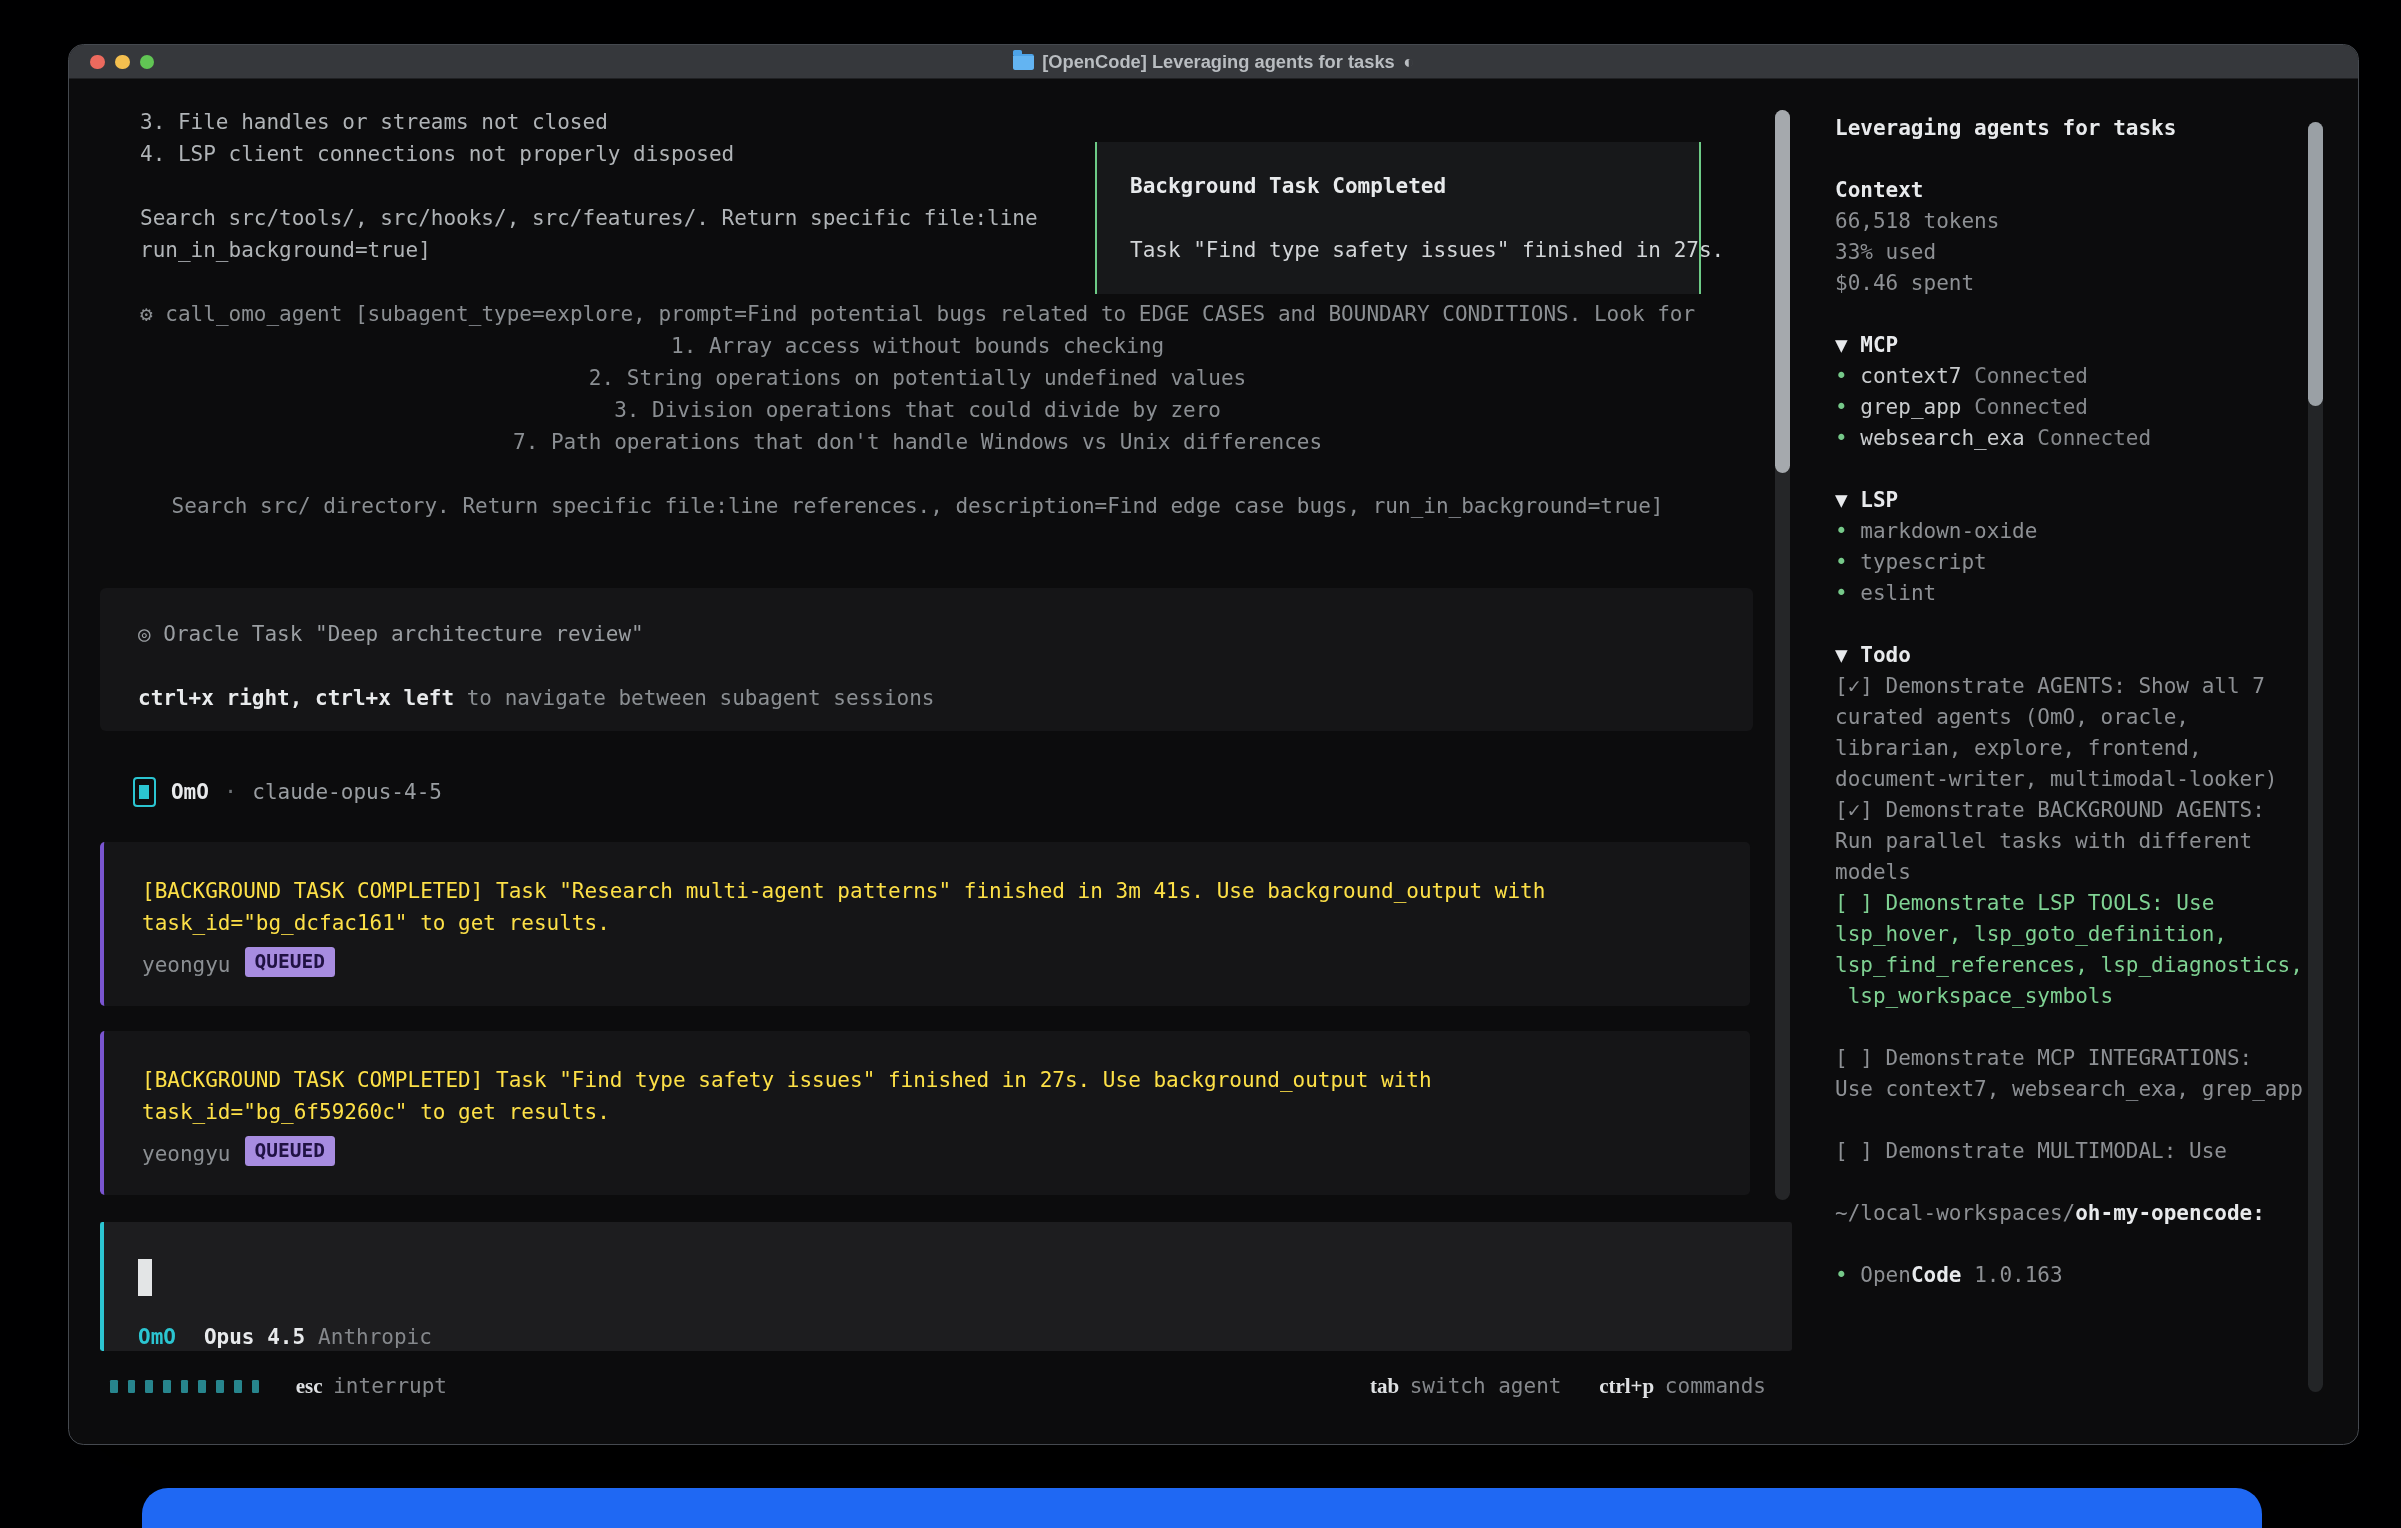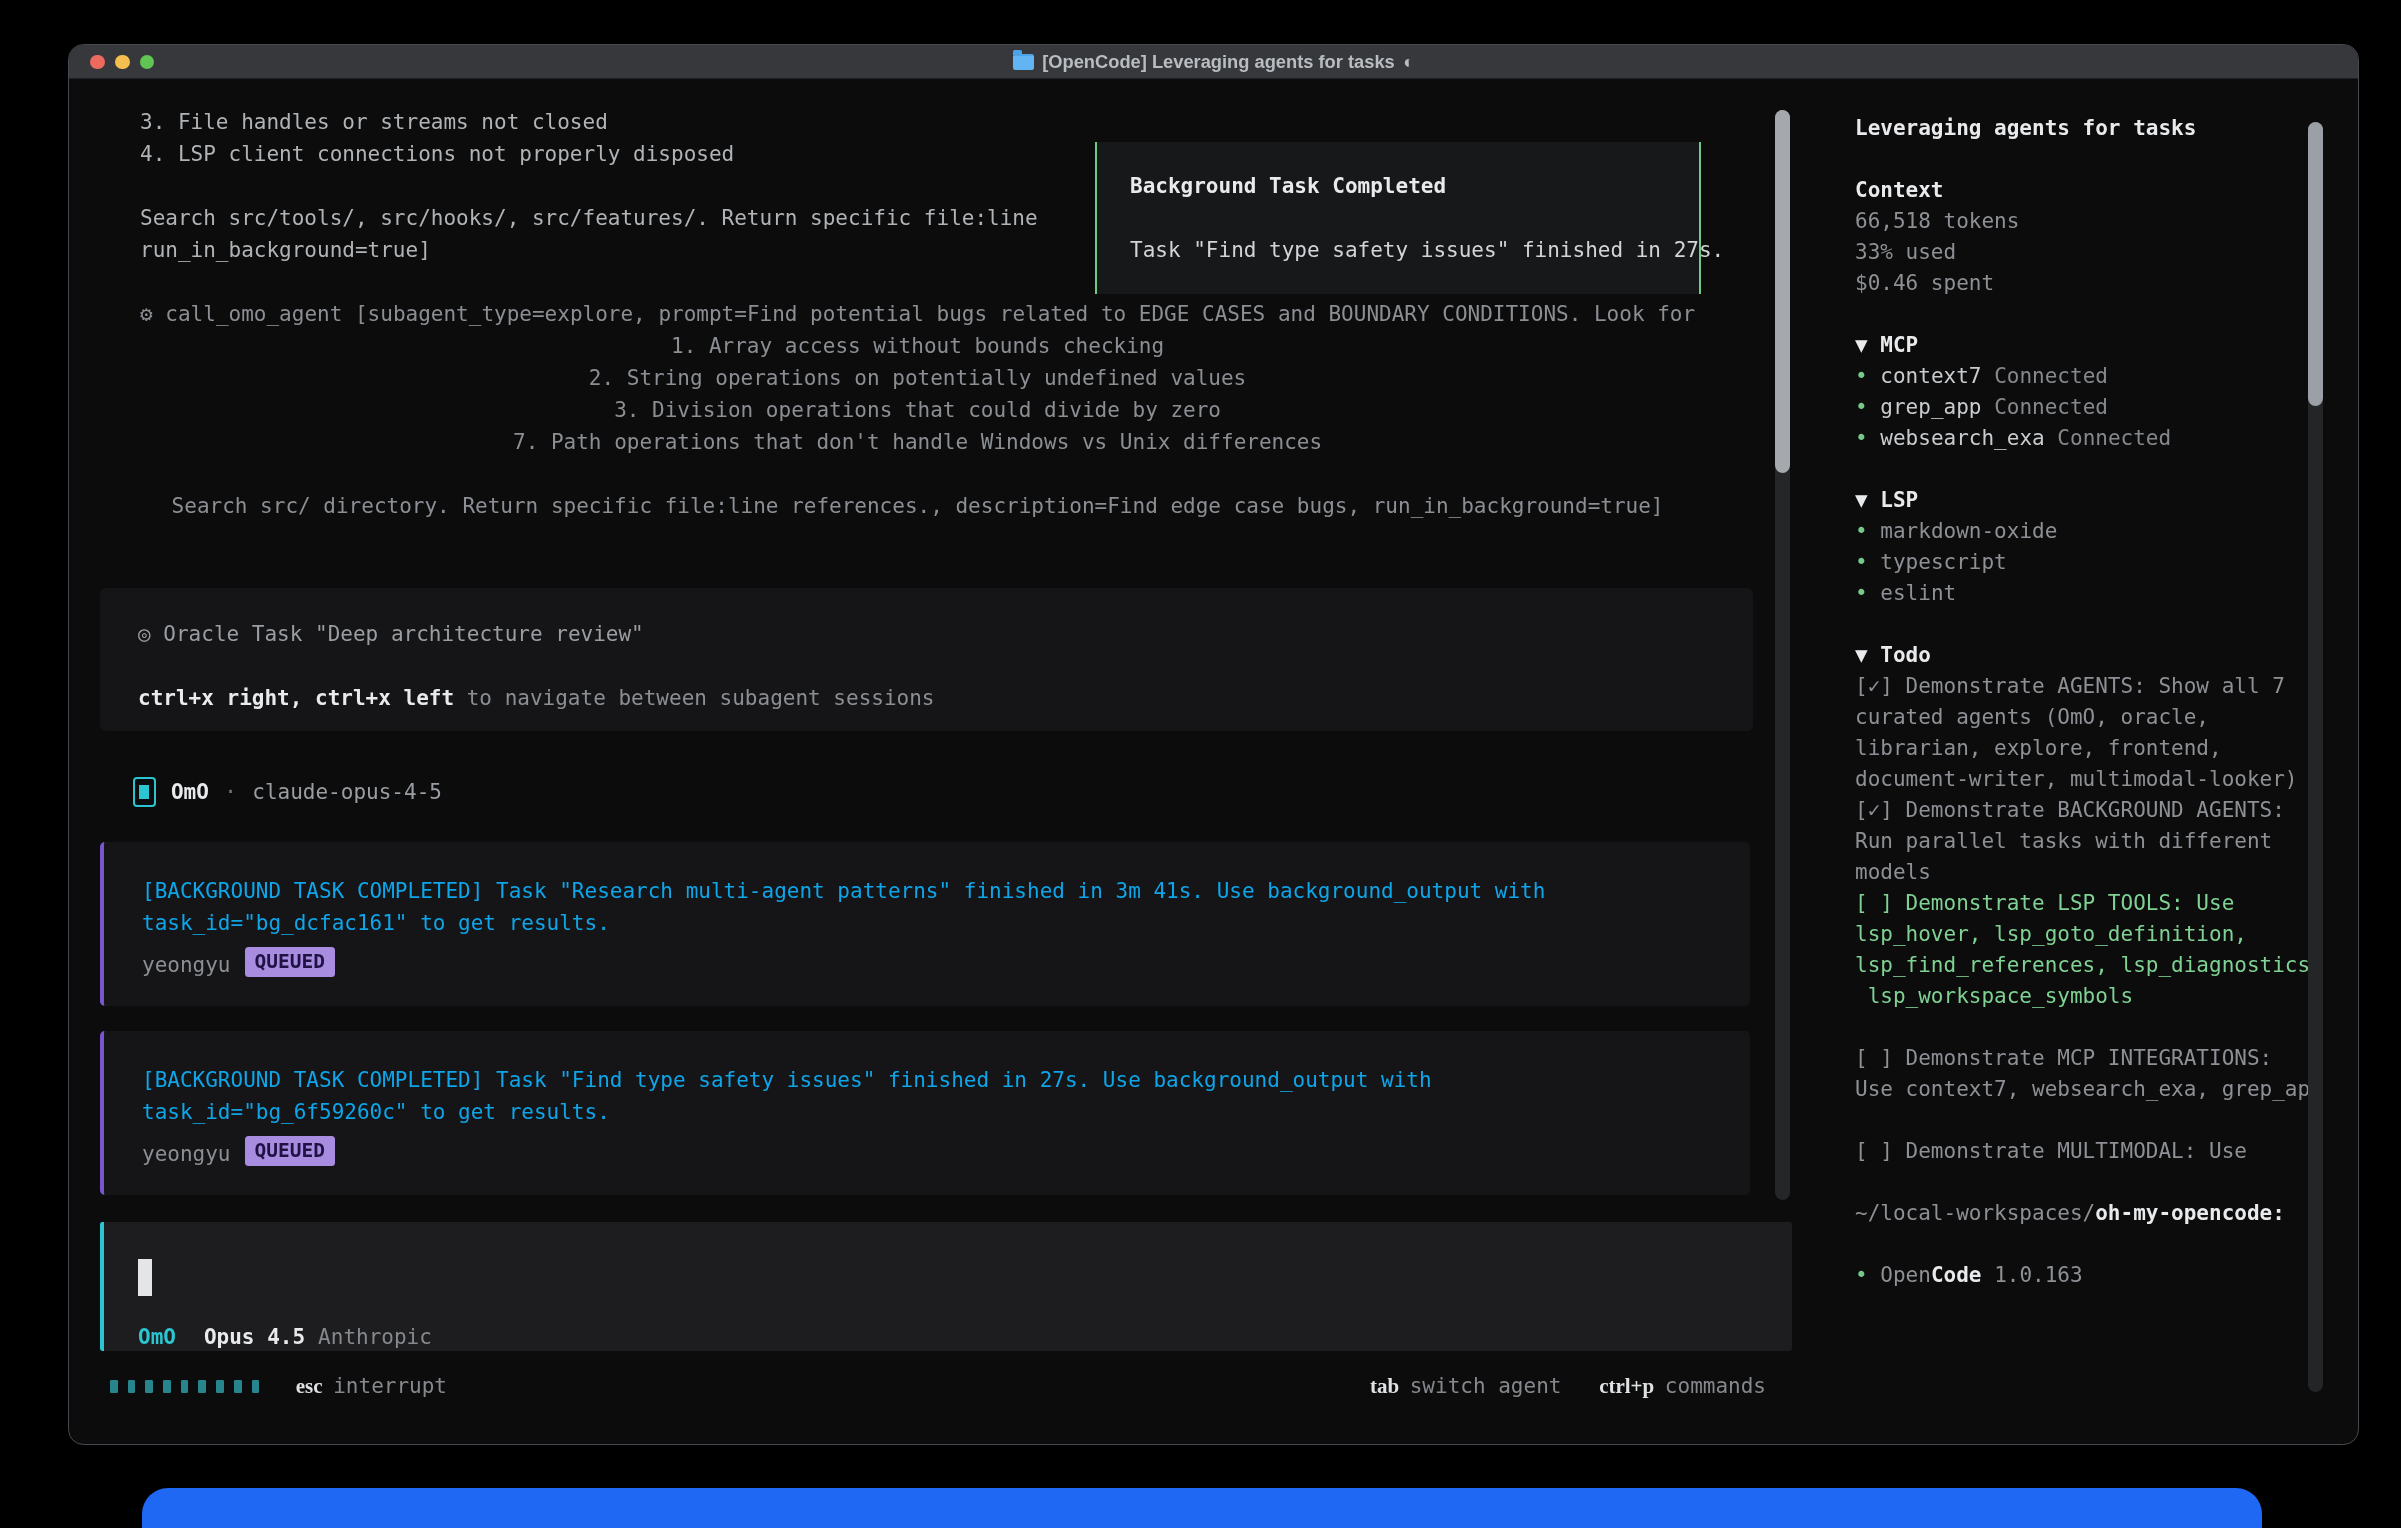--- a/index.html
+++ b/index.html
@@ -19,21 +19,21 @@
                font-weight:bold; font-size:18.3px; color:#b9bdc1; display:flex; justify-content:center;
                align-items:center; gap:8.3px; }
   .folder { position:relative; width:21px; height:16px; background:#4da3e8; border-radius:2.4px; }
   .folder:before { content:""; position:absolute; left:0; top:-3.5px; width:9.5px; height:4.7px;
                    background:#4da3e8; border-radius:1.8px 1.8px 0 0; }
   .folder:after { content:""; position:absolute; left:0; top:2.4px; right:0; bottom:0;
                   background:#63b4f2; border-radius:0 0 2.4px 2.4px; }
 
   #content { position:relative; width:100%; height:1364px; }
   #main { position:absolute; left:0; top:0; width:1722px; height:100%; }
-  #side { position:absolute; left:1722px; top:0; right:0; bottom:0; padding:34px 0 0 64px;
+  #side { position:absolute; left:1722px; top:0; right:0; bottom:0; padding:34px 0 0 44px;
           font-size:21px; }
 
   
   .mline { height:32px; line-height:32px; white-space:pre; font-size:21px; }
   .c-bright { color:#b0b4b7; }
   .c-dim    { color:#8b8f93; }
   .c-mid    { color:#9a9ea2; }
   .bold-w   { color:#e8eaec; font-weight:bold; }
 
   #scrollback { position:absolute; left:71px; top:26.6px; }
@@ -49,21 +49,21 @@
 
   #agentline { position:absolute; left:64px; top:697px; height:32px; display:flex;
                align-items:center; gap:15.4px; font-size:21px; }
   .omo-icon { width:22.5px; height:29.5px; border:2.4px solid #2bc5d1; border-radius:4.1px;
               display:flex; align-items:center; justify-content:center; }
   .omo-icon i { display:block; width:10px; height:14.8px; background:#2bc5d1; }
 
   .taskblock { position:absolute; left:31px; width:1650px; height:164px;
                background:#151517; border-left:4.7px solid #7a55d0; border-radius:4.7px;
                padding:32.5px 0 0 38px; }
-  .taskblock .txt { color:#0ea5e9; }
+  .taskblock .txt { color:#fde047; }
   .meta { display:flex; align-items:flex-end; gap:14px; margin-top:6px; height:32px; }
   .badge { background:#a78ce0; color:#201244; font-weight:bold; font-size:19.5px;
            padding:3px 10px; border-radius:3.5px; line-height:23.6px; }
 
   #composer { position:absolute; left:31px; top:1143px; width:1692px; height:129px;
               background:#1d1d1f; border-left:4.1px solid #2cc5d2; border-radius:2.4px; }
   #cursor { position:absolute; left:34px; top:37px; width:13.6px; height:37px; background:#e3e5e6; }
   #modelrow { position:absolute; left:34px; top:99px; height:32px; display:flex;
               align-items:center; font-size:21px; }
   .cyan { color:#2bc5d1; font-weight:bold; }

